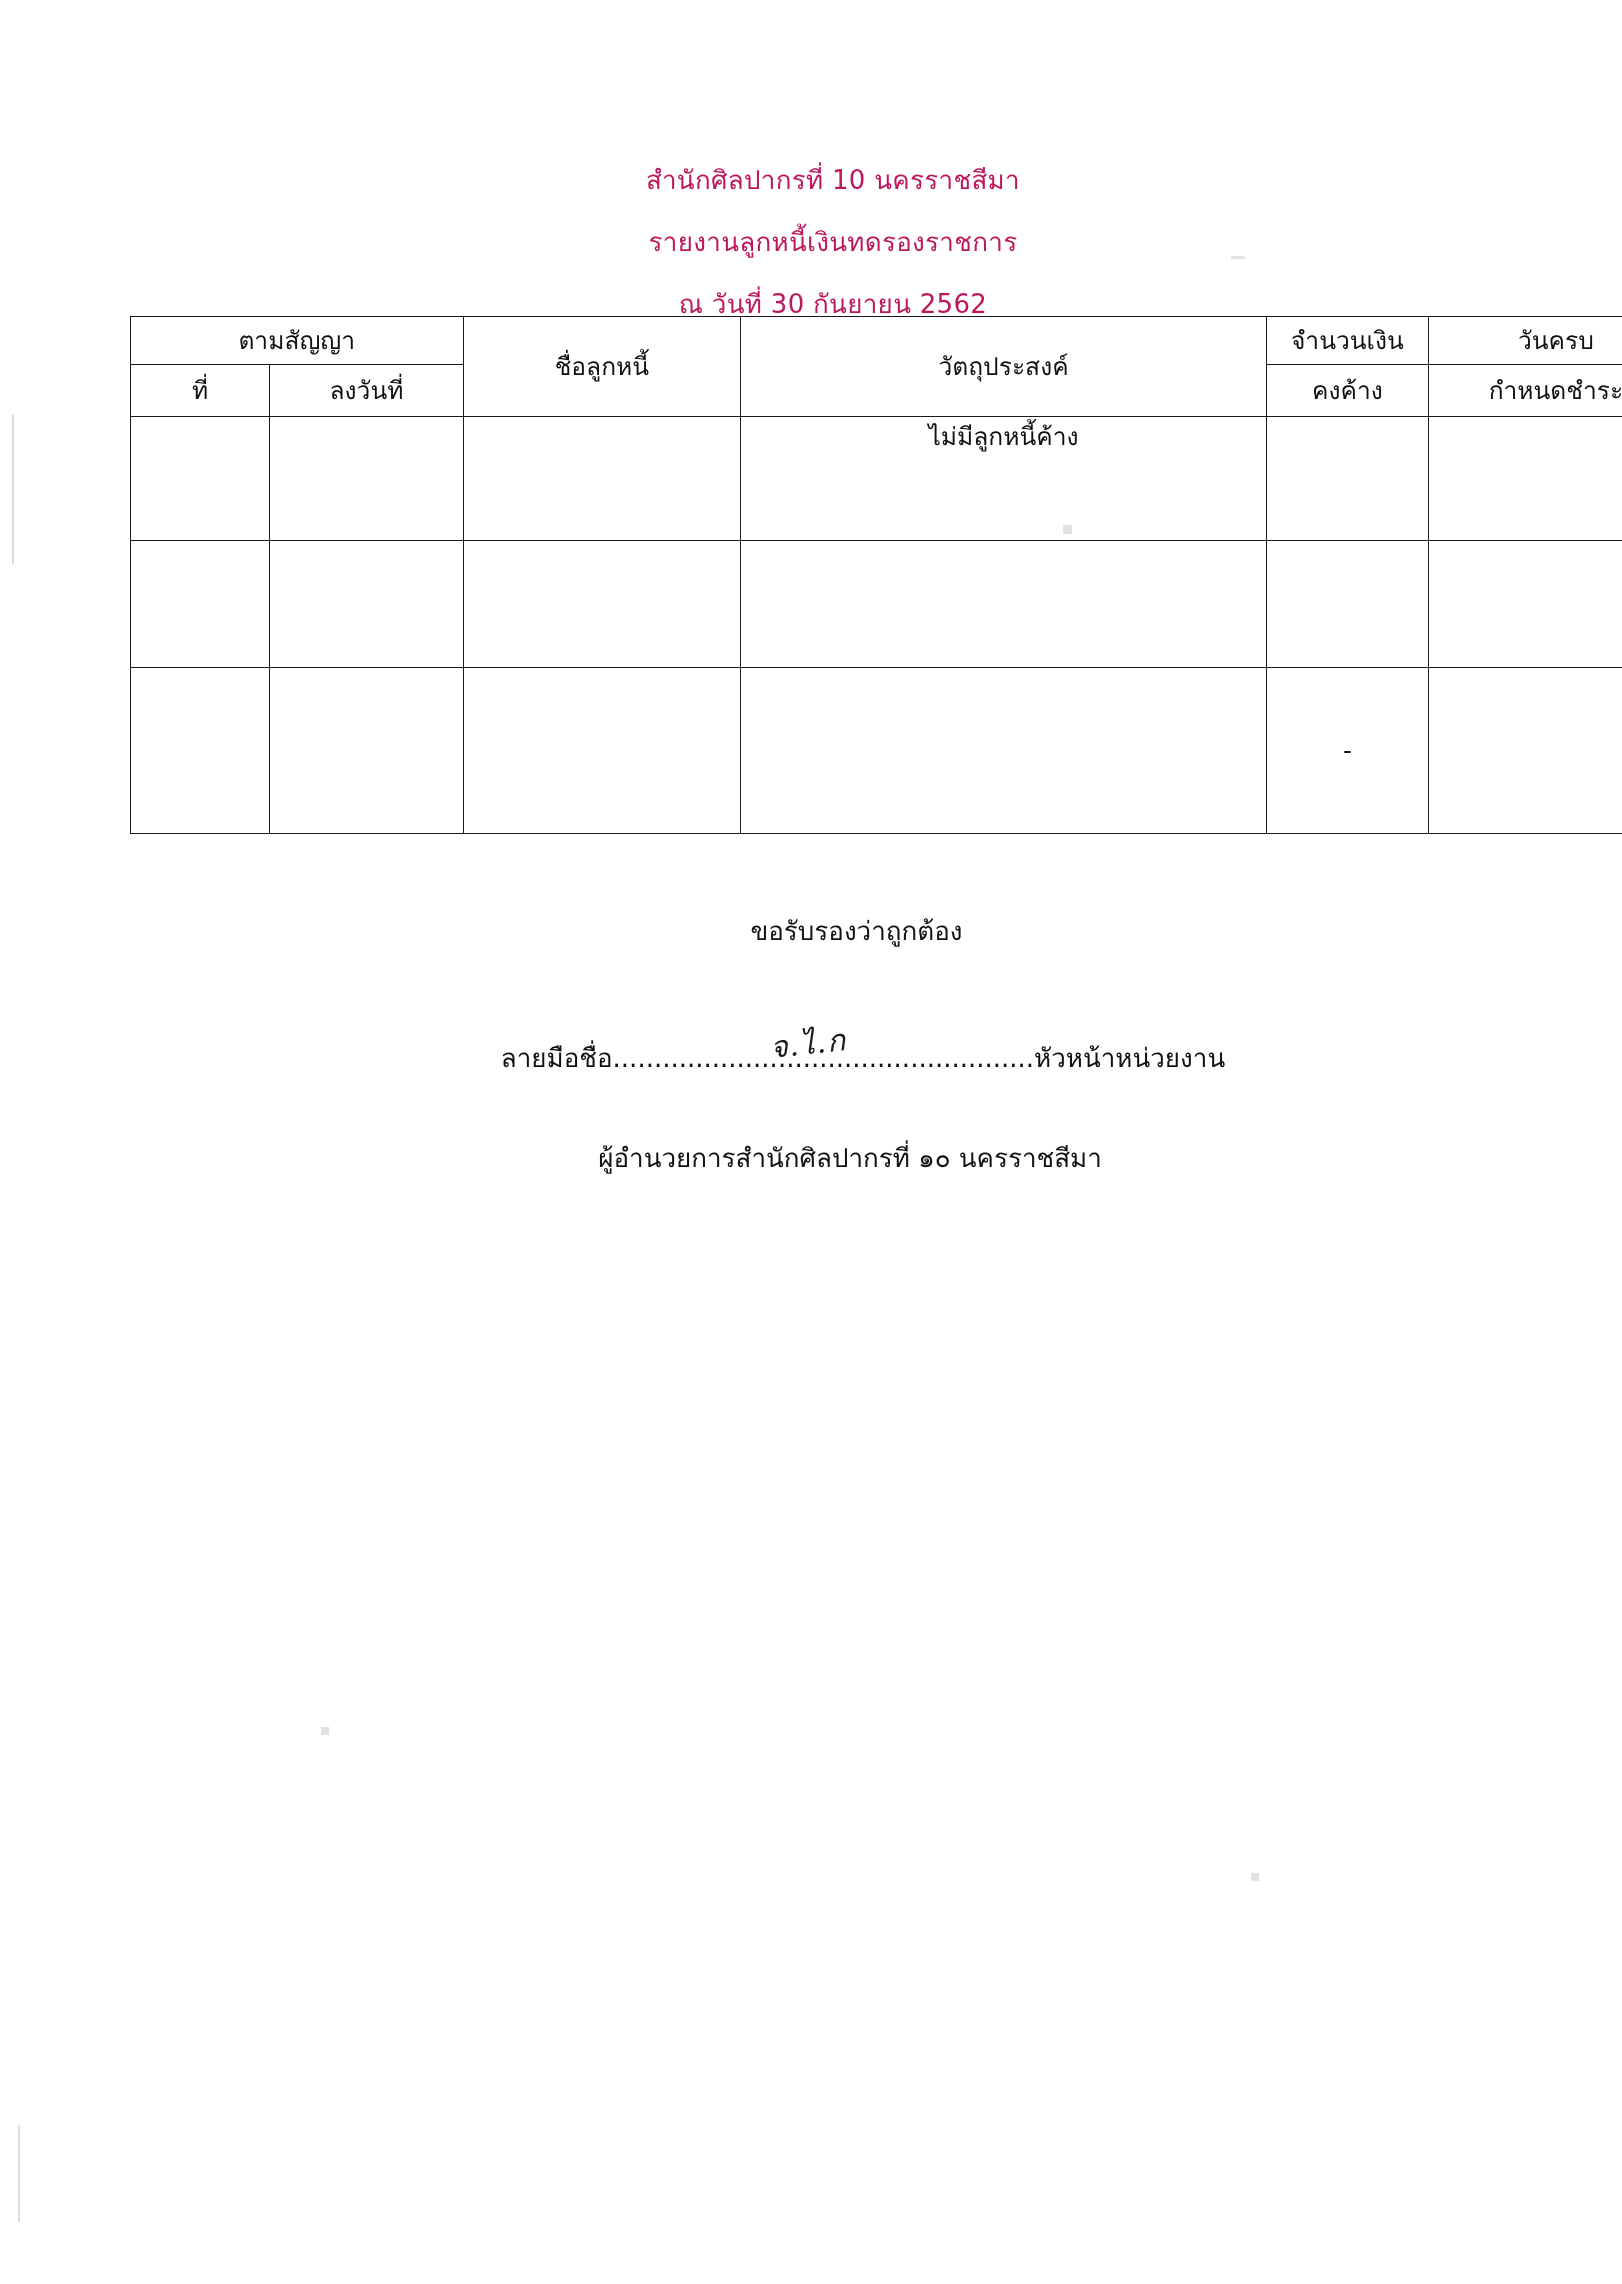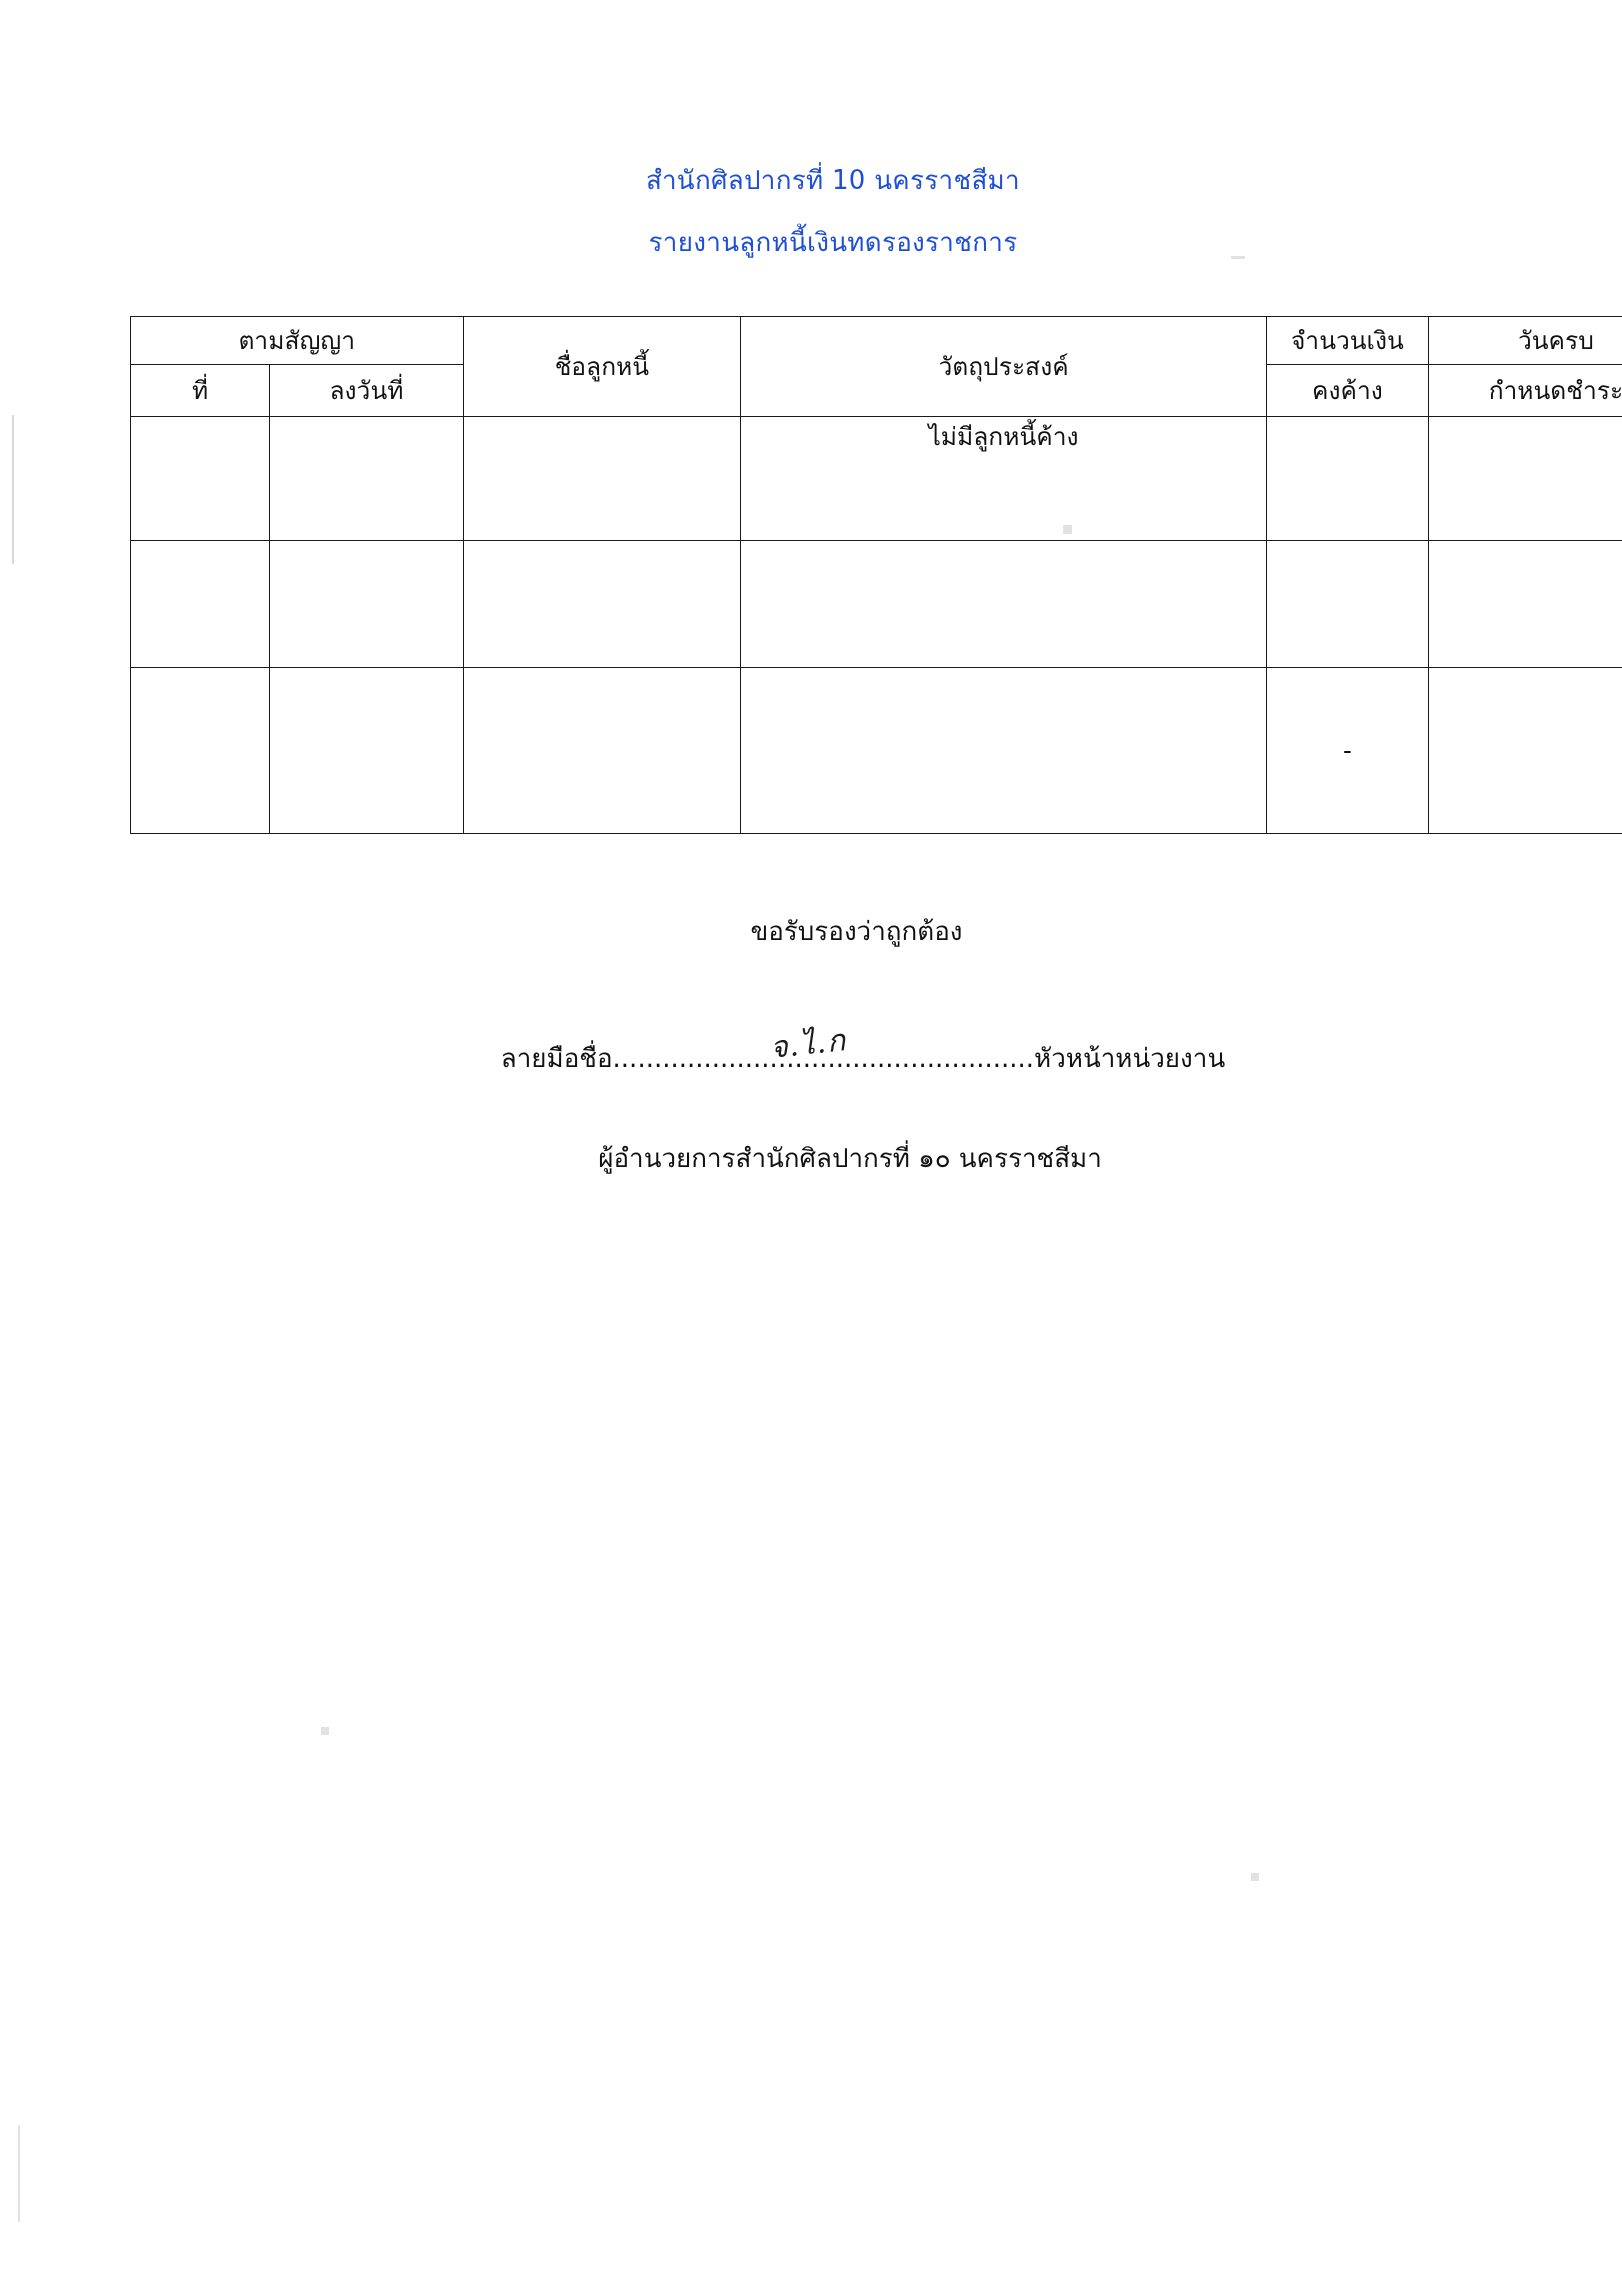--- a/index.html
+++ b/index.html
@@ -43,21 +43,21 @@
   .header-block {
     position: absolute;
     top: 149px;
     left: 0;
     width: 1622px;
     text-align: center;
   }
   .header-line {
     font-size: 26px;
     line-height: 62px;
-    color: #1d4ed8;
+    color: #be185d;
     letter-spacing: 0.3px;
     margin-left: 44px;
   }
 
   .doc-table {
     position: absolute;
     left: 130px;
     top: 316px;
     width: 1554px;
     border-collapse: collapse;
@@ -177,20 +177,21 @@
   <div class="scan-edge-left"></div>
   <div class="scan-edge-left2"></div>
   <div class="scan-speck" style="left:1231px; top:256px; width:14.3px; height:2.6px;"></div>
   <div class="scan-speck" style="left:1063px; top:525px; width:9px; height:9px;"></div>
   <div class="scan-speck" style="left:321px; top:1727px; width:7.8px; height:7.8px;"></div>
   <div class="scan-speck" style="left:1251px; top:1873px; width:7.8px; height:7.8px;"></div>
 
   <div class="header-block">
     <div class="header-line">สำนักศิลปากรที่ 10 นครราชสีมา</div>
     <div class="header-line">รายงานลูกหนี้เงินทดรองราชการ</div>
+    <div class="header-line">ณ วันที่ 30 กันยายน 2562</div>
   </div>
 
   <table class="doc-table">
     <colgroup>
       <col class="col-no">
       <col class="col-date">
       <col class="col-name">
       <col class="col-purpose">
       <col class="col-amount">
       <col class="col-due">

